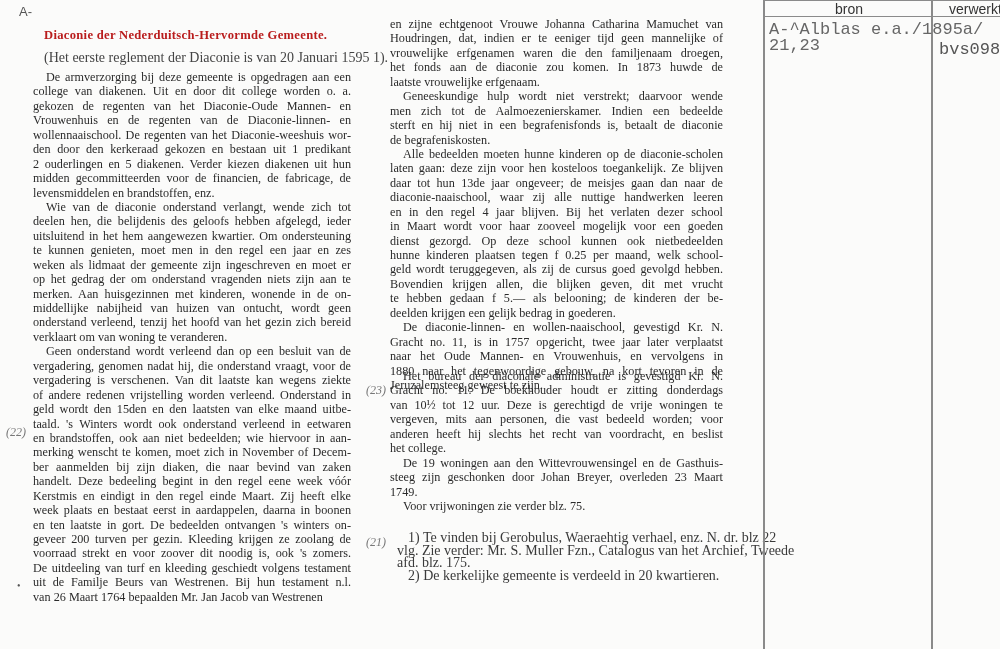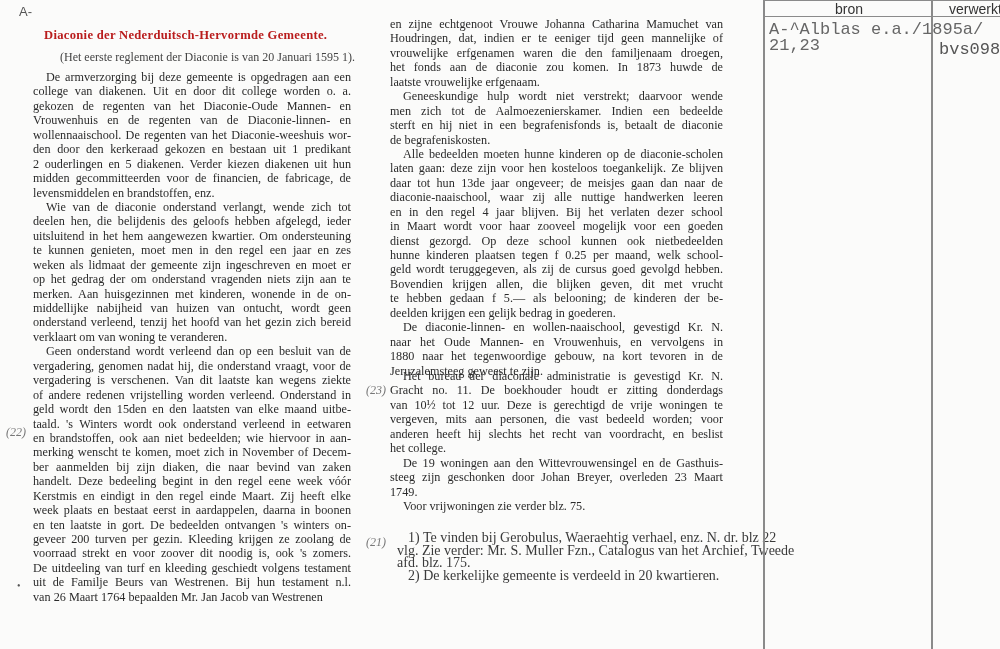--- a/index.html
+++ b/index.html
@@ -3,21 +3,21 @@
   <meta charset="utf-8">
   <style>
     html, body { margin: 0; padding: 0; }
     body {
       width: 1000px; height: 649px; overflow: hidden; position: relative;
       background: #fbfbfa; color: #2a2a2a;
       font-family: "Liberation Serif", "DejaVu Serif", serif;
     }
     .corner-mark { position: absolute; left: 19px; top: 4px; font-size: 13px; color: #555; font-family: "Liberation Sans", sans-serif; }
     .title { position: absolute; left: 44px; top: 28px; font-weight: bold; font-size: 12.6px; letter-spacing: 0.3px; color: #b91c1c; white-space: nowrap; }
-    .subtitle { position: absolute; left: 60px; top: 50px; font-size: 12px; color: #444; white-space: nowrap; }
+    .subtitle { position: absolute; left: 44px; top: 50px; font-size: 14px; color: #444; white-space: nowrap; }
     .lines { position: absolute; margin: 0; padding: 0; list-style: none; }
     .lines li { height: 14.45px; line-height: 14.45px; font-size: 12.2px; white-space: nowrap; text-align: justify; text-align-last: justify; }
     .lines li.last { text-align-last: left; }
     .lines li.indent { padding-left: 13px; }
     .left-lines { left: 33px; top: 70px; width: 318px; }
     .right-lines { left: 390px; top: 17px; width: 333px; }
     .right-lines2 { left: 390px; top: 369px; width: 333px; }
     .foot { position: absolute; left: 397px; top: 532px; width: 325px; margin: 0; padding: 0; list-style: none; }
     .foot li { height: 12.5px; line-height: 12.5px; font-size: 14px; white-space: nowrap; text-align: justify; text-align-last: justify; color: #3a3a3a; }
     .foot li.last { text-align-last: left; }
@@ -94,20 +94,21 @@
     <li>diaconie-naaischool, waar zij alle nuttige handwerken leeren</li>
     <li>en in den regel 4 jaar blijven. Bij het verlaten dezer school</li>
     <li>in Maart wordt voor haar zooveel mogelijk voor een goeden</li>
     <li>dienst gezorgd. Op deze school kunnen ook nietbedeelden</li>
     <li>hunne kinderen plaatsen tegen f 0.25 per maand, welk school-</li>
     <li>geld wordt teruggegeven, als zij de cursus goed gevolgd hebben.</li>
     <li>Bovendien krijgen allen, die blijken geven, dit met vrucht</li>
     <li>te hebben gedaan f 5.— als belooning; de kinderen der be-</li>
     <li class="last">deelden krijgen een gelijk bedrag in goederen.</li>
     <li class="indent">De diaconie-linnen- en wollen-naaischool, gevestigd Kr. N.</li>
+    <li>Gracht no. 11, is in 1757 opgericht, twee jaar later verplaatst</li>
     <li>naar het Oude Mannen- en Vrouwenhuis, en vervolgens in</li>
     <li>1880 naar het tegenwoordige gebouw, na kort tevoren in de</li>
     <li class="last">Jeruzalemsteeg geweest te zijn.</li>
   </ul>
 <ul class="lines right-lines2" id="right-lines2">
     <li class="indent">Het bureau der diaconale administratie is gevestigd Kr. N.</li>
     <li>Gracht no. 11. De boekhouder houdt er zitting donderdags</li>
     <li>van 10½ tot 12 uur. Deze is gerechtigd de vrije woningen te</li>
     <li>vergeven, mits aan personen, die vast bedeeld worden; voor</li>
     <li>anderen heeft hij slechts het recht van voordracht, en beslist</li>

